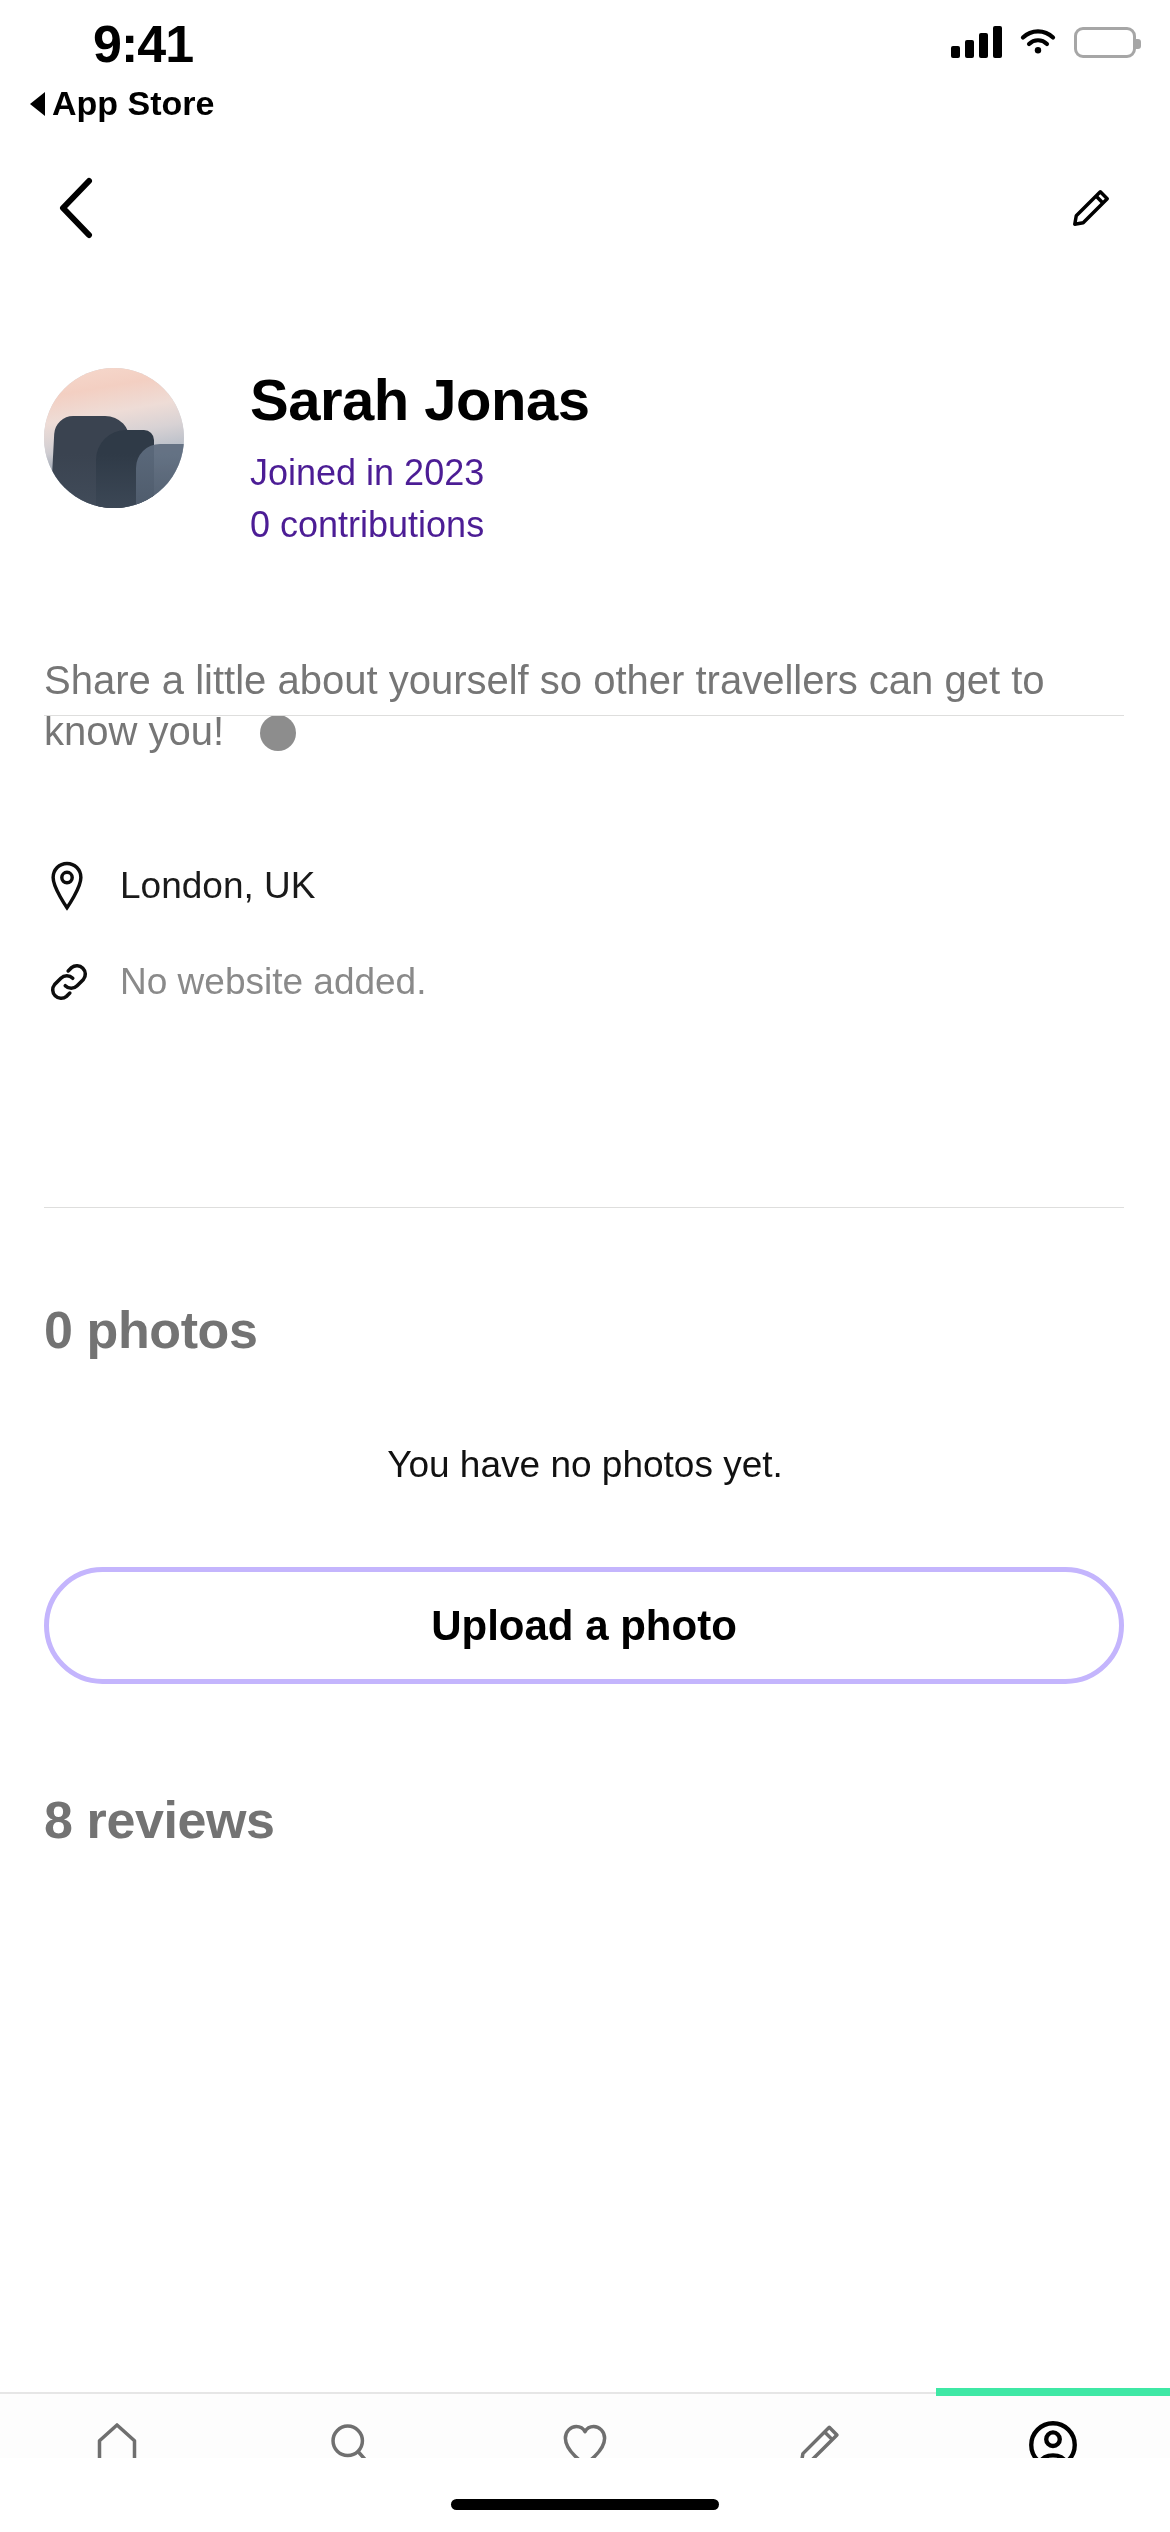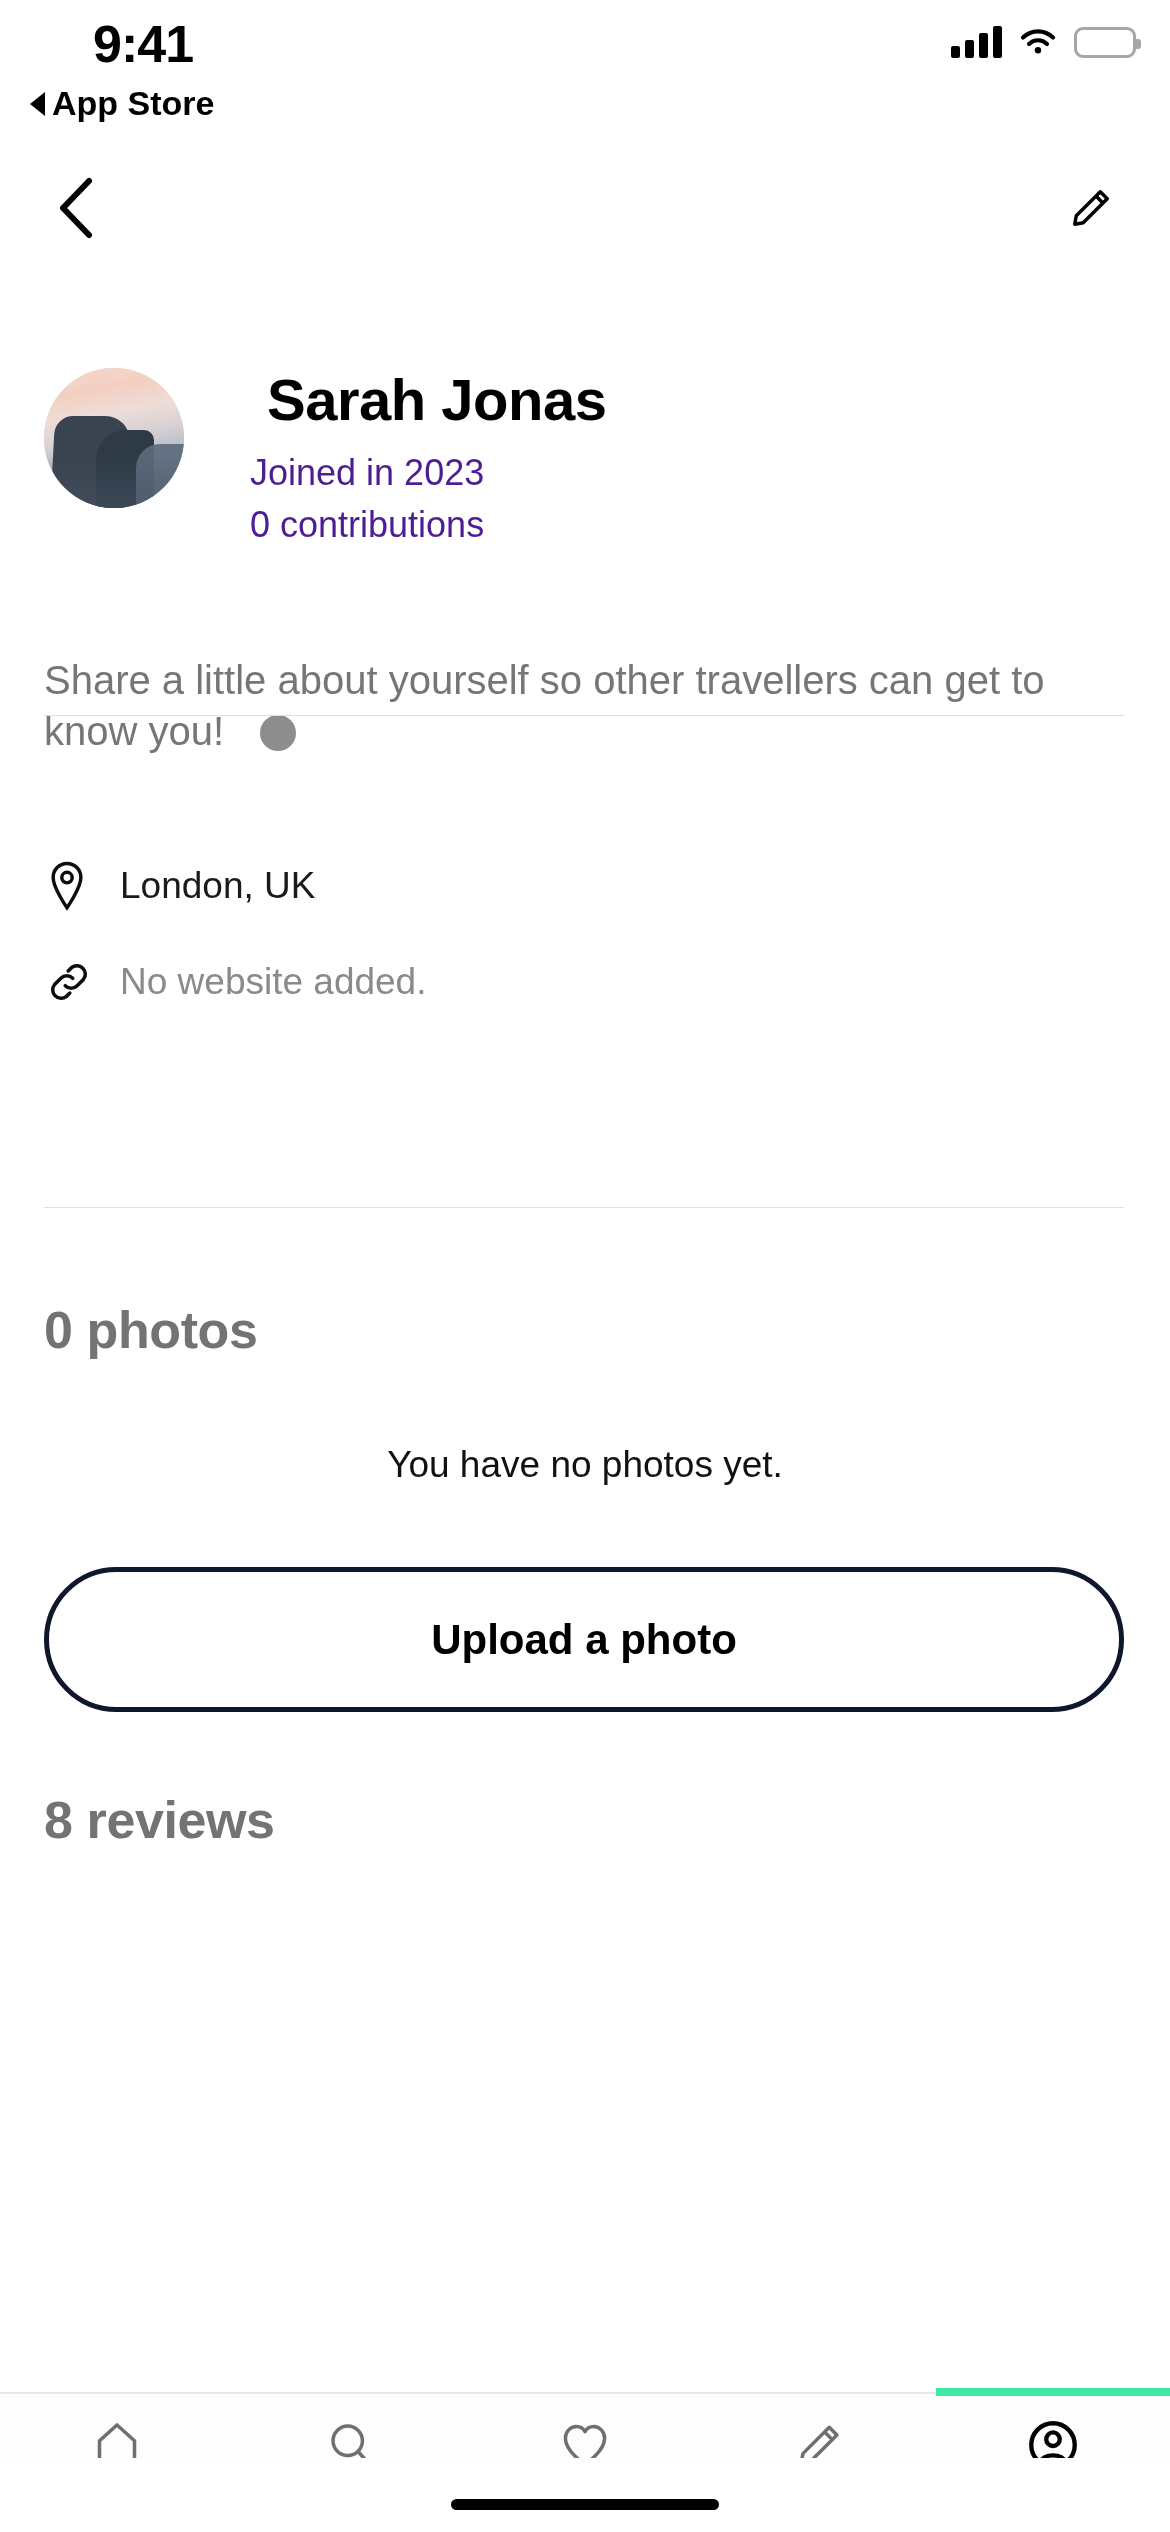--- a/index.html
+++ b/index.html
@@ -172,21 +172,20 @@
   .ident {
     margin-left: 66px;
     padding-top: 2px;
   }
   .ident .name {
     font-size: 58px;
     font-weight: 700;
     color: #000;
     letter-spacing: -0.5px;
     line-height: 1.05;
-    margin-left: 17px;
   }
   .ident .meta {
     font-size: 36px;
     color: #4c1d95;
     margin-top: 18px;
     line-height: 1.35;
     font-weight: 400;
   }
 
   
@@ -261,22 +260,22 @@
     width: 1170px;
     text-align: center;
     font-size: 37px;
     color: #111;
   }
   .upload-btn {
     position: absolute;
     top: 1567px;
     left: 44px;
     width: 1080px;
-    height: 145px;
-    border: 5px solid #0f172a;
+    height: 117px;
+    border: 5px solid #c4b5fd;
     border-radius: 73px;
     background: #fff;
     display: flex;
     align-items: center;
     justify-content: center;
     font-size: 42px;
     font-weight: 700;
     color: #000;
     cursor: pointer;
     font-family: "Liberation Sans", sans-serif;

